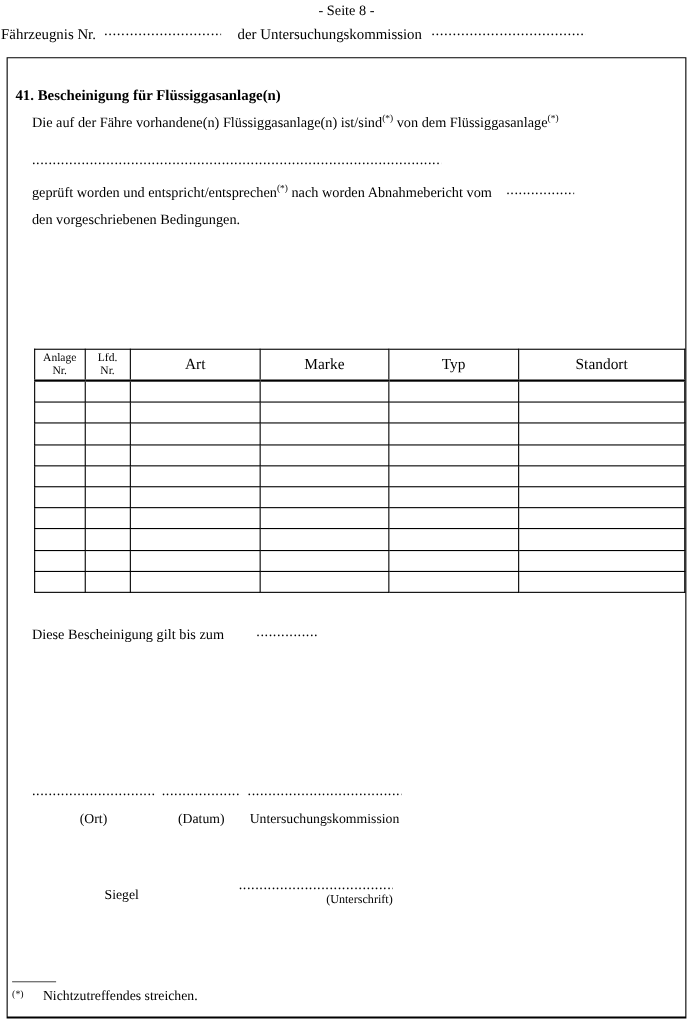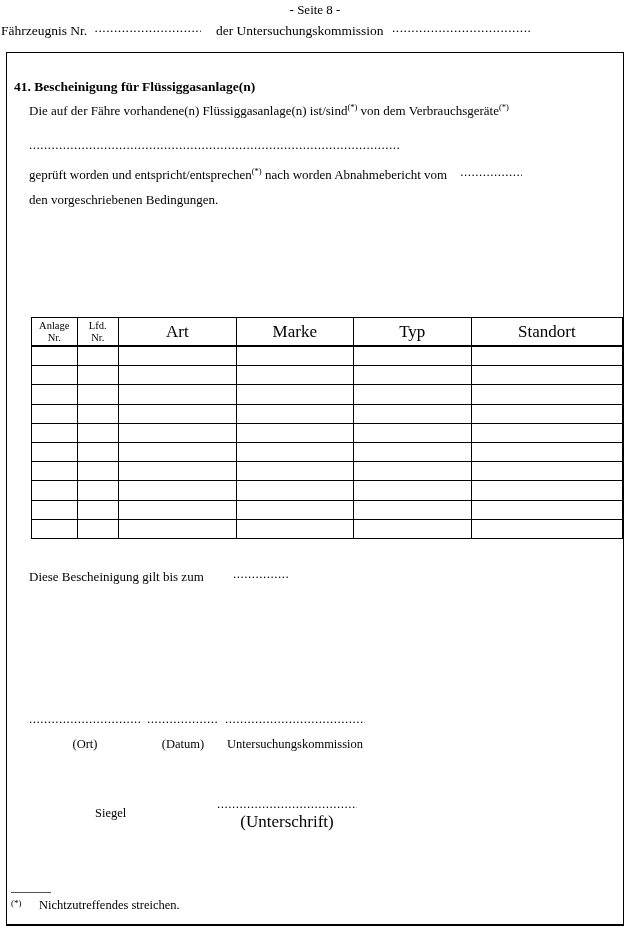--- a/index.html
+++ b/index.html
@@ -46,21 +46,21 @@
   table.appliance-table {
     position: absolute; left: 24px; top: 232px;
     border-collapse: collapse; table-layout: fixed;
     border: 1.5px solid #000;
     margin-top: 32px;
   }
   .appliance-table th, .appliance-table td {
     border: 1px solid #000; padding: 0; text-align: center; vertical-align: middle;
   }
   .appliance-table thead th {
-    height: 27px; font-weight: normal; font-size: 17px;
+    height: 27px; font-weight: normal; font-size: 14px;
     border-bottom: 2.5px solid #000;
   }
   .appliance-table thead th.small {
     font-size: 10.5px; line-height: 12px; white-space: pre-line;
   }
   .appliance-table tbody td { height: 18.2px; }
 
   .validity { position: absolute; left: 22px; top: 513px; white-space: nowrap; }
   .validity-dots { width: 56px; margin-left: 26px; }
 
@@ -70,21 +70,21 @@
   .sig-col-place { width: 112px; margin-right: 6px; }
   .sig-col-date  { width: 72px;  margin-right: 6px; }
   .sig-col-comm  { width: 140px; }
   .sig-label { font-size: 12.5px; margin-top: 11px; }
   .sig-col-place .dots, .sig-col-date .dots { width: 100%; }
   .sig-col-comm .dots { width: 140px; }
 
   .seal-label { position: absolute; left: 88px; top: 753px; font-size: 12.5px; }
   .unterschrift-block { position: absolute; left: 210px; top: 743px; width: 140px; text-align: center; }
   .unterschrift-block .dots { display: block; width: 140px; text-align: left; }
-  .unterschrift-label { font-size: 17px; margin-top: 1px; }
+  .unterschrift-label { font-size: 11px; margin-top: 1px; text-align: right; }
 
   .footnote-rule {
     position: absolute; left: 4px; top: 839px; width: 40px;
     border-top: 1px solid #555; height: 0;
   }
   .footnote { position: absolute; left: 4px; top: 845px; font-size: 12.5px; white-space: nowrap; }
   .footnote .marker {
     display: inline-block; width: 28px; font-size: 9px; vertical-align: 3px;
   }
 </style>
@@ -100,21 +100,21 @@
     <span class="dots certno-dots">........................................</span>
     <span style="margin-left:12px;">der Untersuchungskommission</span>
     <span class="dots commission-dots">..................................................</span>
   </div>
 
   <div class="main-box">
 
     <div class="section-heading">41. Bescheinigung für Flüssiggasanlage(n)</div>
 
     <div class="para p1">
-      <span>Die auf der Fähre vorhandene(n) Flüssiggasanlage(n) ist/sind</span><sup class="fn">(*)</sup><span> von dem Verbrauchsgeräte</span><sup class="fn">(*)</sup>
+      <span>Die auf der Fähre vorhandene(n) Flüssiggasanlage(n) ist/sind</span><sup class="fn">(*)</sup><span> von dem Flüssiggasanlage</span><sup class="fn">(*)</sup>
     </div>
 
     <div class="dots expert-dots-line">.............................................................................................................................</div>
 
     <div class="para p2">
       <span>geprüft worden und entspricht/entsprechen</span><sup class="fn">(*)</sup><span> nach worden Abnahmebericht vom</span><span class="dots report-date-dots">........................</span>
     </div>
 
     <div class="para p3">den vorgeschriebenen Bedingungen.</div>
 

